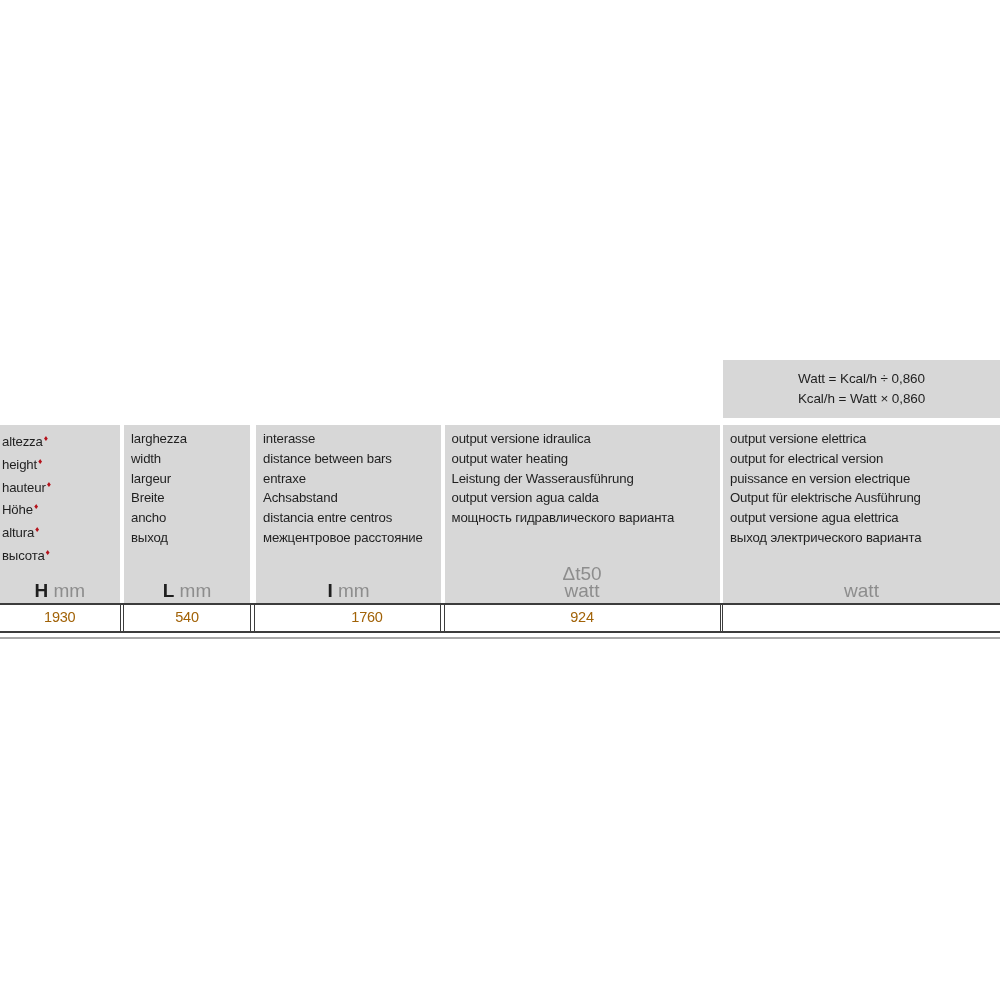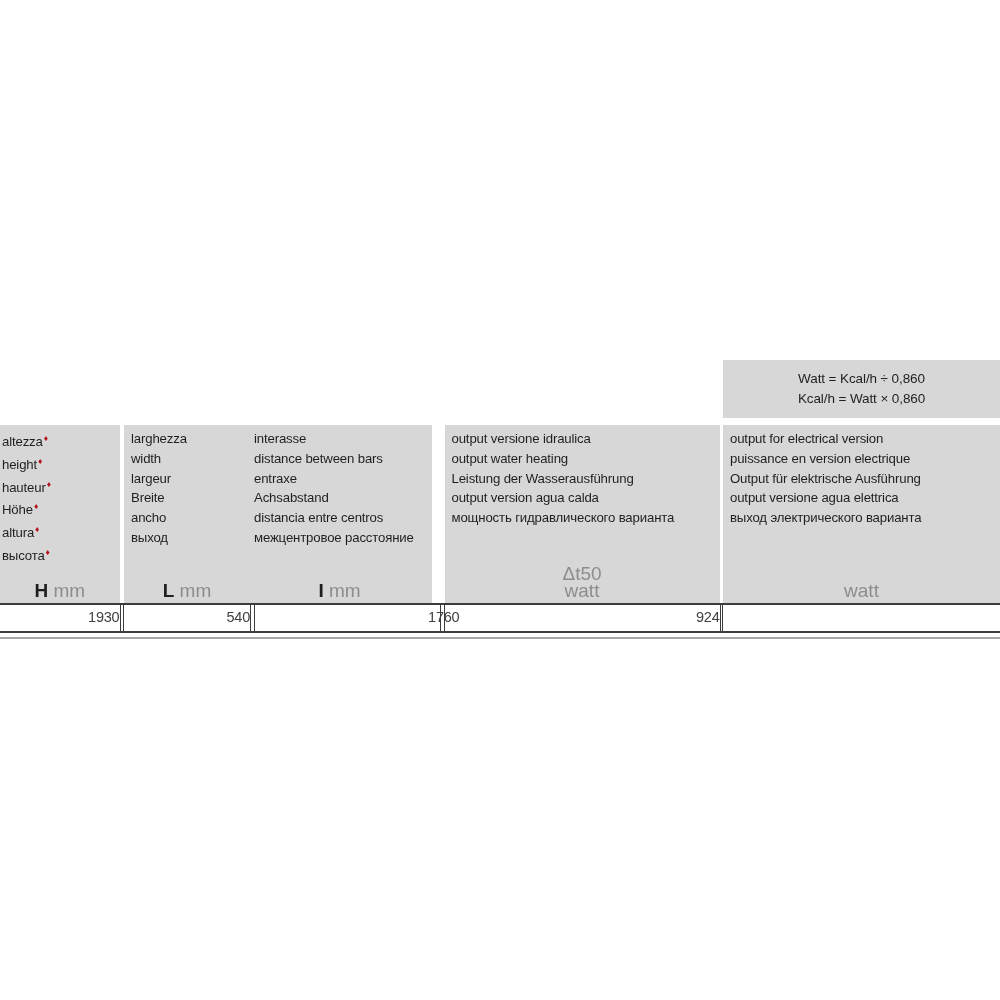--- a/index.html
+++ b/index.html
@@ -38,21 +38,21 @@
   .hcol {
     position: absolute;
     top: 425px;
     height: 178px;
     background: #d7d7d7;
     box-sizing: border-box;
     color: #1f1f1f;
   }
   .hcol-1 { left: 0;       width: 119.5px; }
   .hcol-2 { left: 124px;   width: 126px; }
-  .hcol-3 { left: 247px; width: 185px; }
+  .hcol-3 { left: 256px; width: 185px; }
   .hcol-4 { left: 444.5px; width: 275px; }
   .hcol-5 { left: 723px;   width: 277px; }
 
   .labels {
     padding: 4px 2px 0 7px;
     font-size: 13.2px;
     line-height: 19.8px;
     letter-spacing: -0.15px;
     white-space: nowrap;
   }
@@ -103,24 +103,24 @@
   .vdiv-1 { left: 119.5px; width: 4px; }
   .vdiv-2 { left: 250px;   width: 4.5px; }
   .vdiv-3 { left: 439.5px; width: 5px; }
   .vdiv-4 { left: 719.5px; width: 3.5px; }
 
   .vcell {
     position: absolute;
     top: 603px;
     height: 30px;
     line-height: 29px;
-    text-align: right;
+    text-align: center;
     font-size: 14.5px;
     letter-spacing: -0.2px;
-    color: #404040;
+    color: #a16207;
   }
   .vcell-1 { left: 0;       width: 119.5px; }
   .vcell-2 { left: 124px;   width: 126px; }
   .vcell-3 { left: 254.5px; width: 185px; padding-left: 20px; }
   .vcell-4 { left: 444.5px; width: 275px; }
   .vcell-5 { left: 723px;   width: 277px; }
 
   .bottom-rule {
     position: absolute;
     left: 0;
@@ -191,20 +191,21 @@
       <div>мощность гидравлического варианта</div>
     </div>
     <div class="unit-block">
       <div>Δt50</div>
       <div>watt</div>
     </div>
   </div>
 
   <div class="hcol hcol-5">
     <div class="labels">
+      <div>output versione elettrica</div>
       <div>output for electrical version</div>
       <div>puissance en version electrique</div>
       <div>Output für elektrische Ausführung</div>
       <div>output versione agua elettrica</div>
       <div>выход электрического варианта</div>
     </div>
     <div class="unit-block">
       <div>watt</div>
     </div>
   </div>

